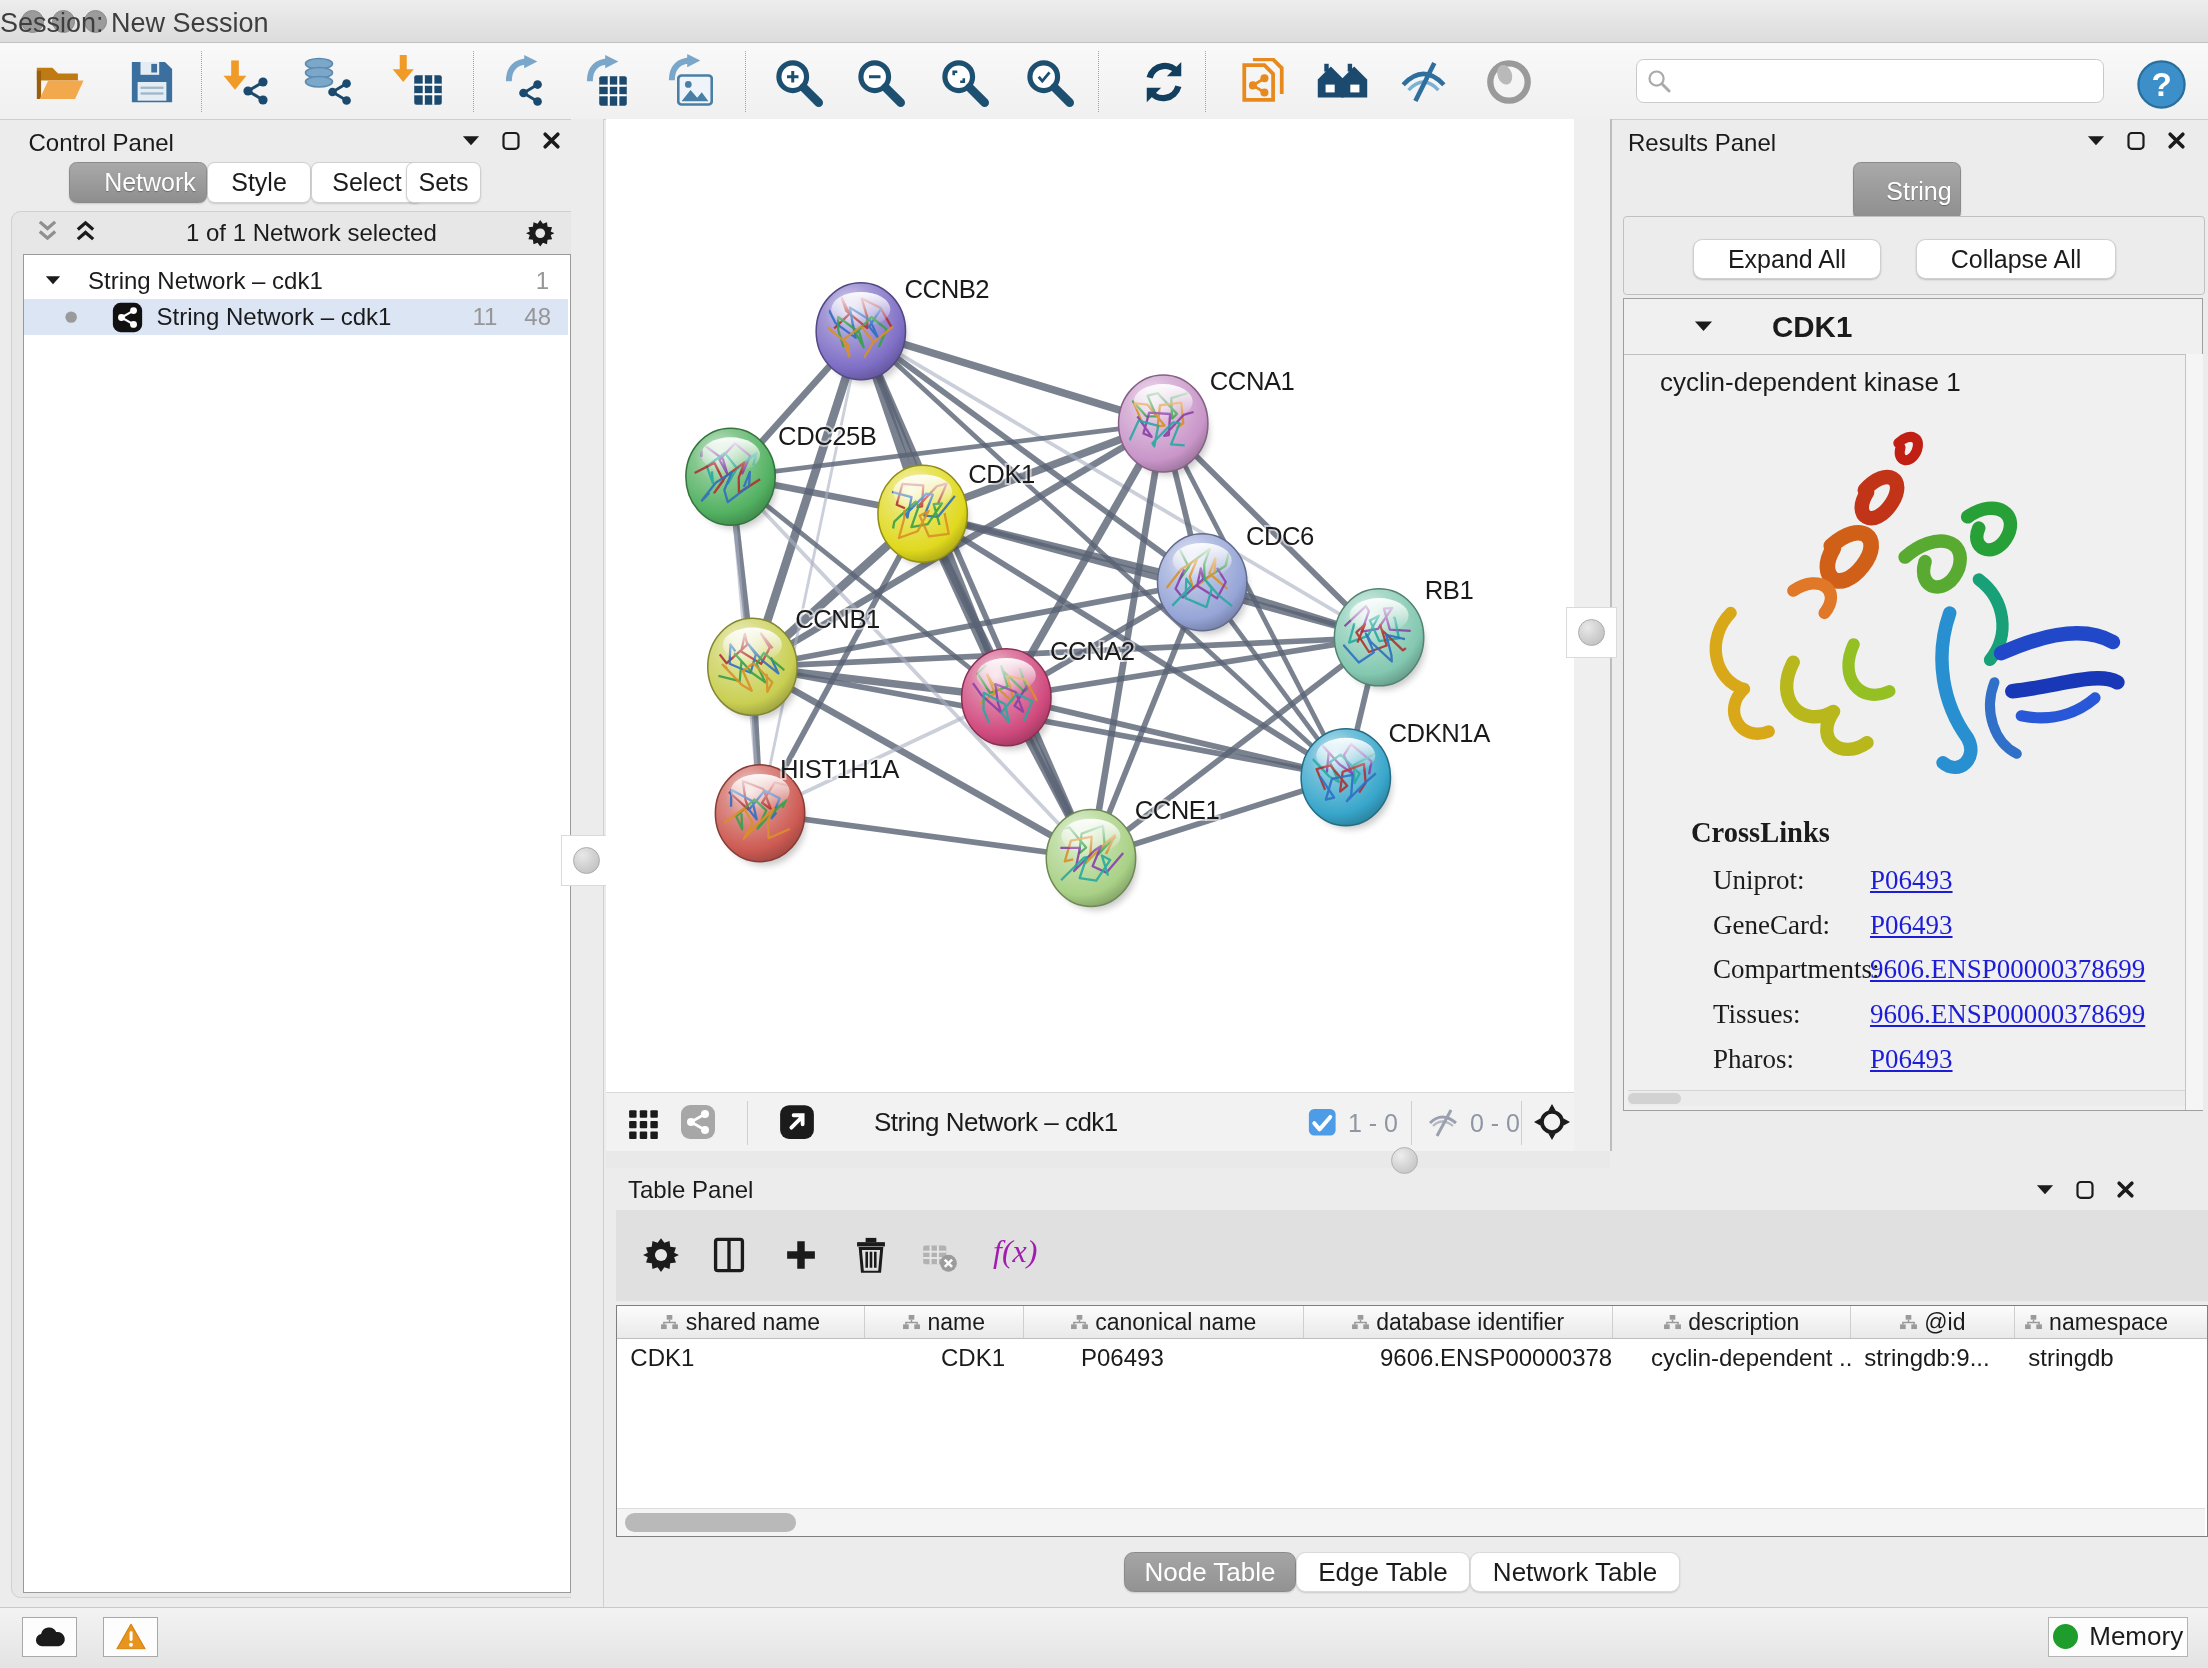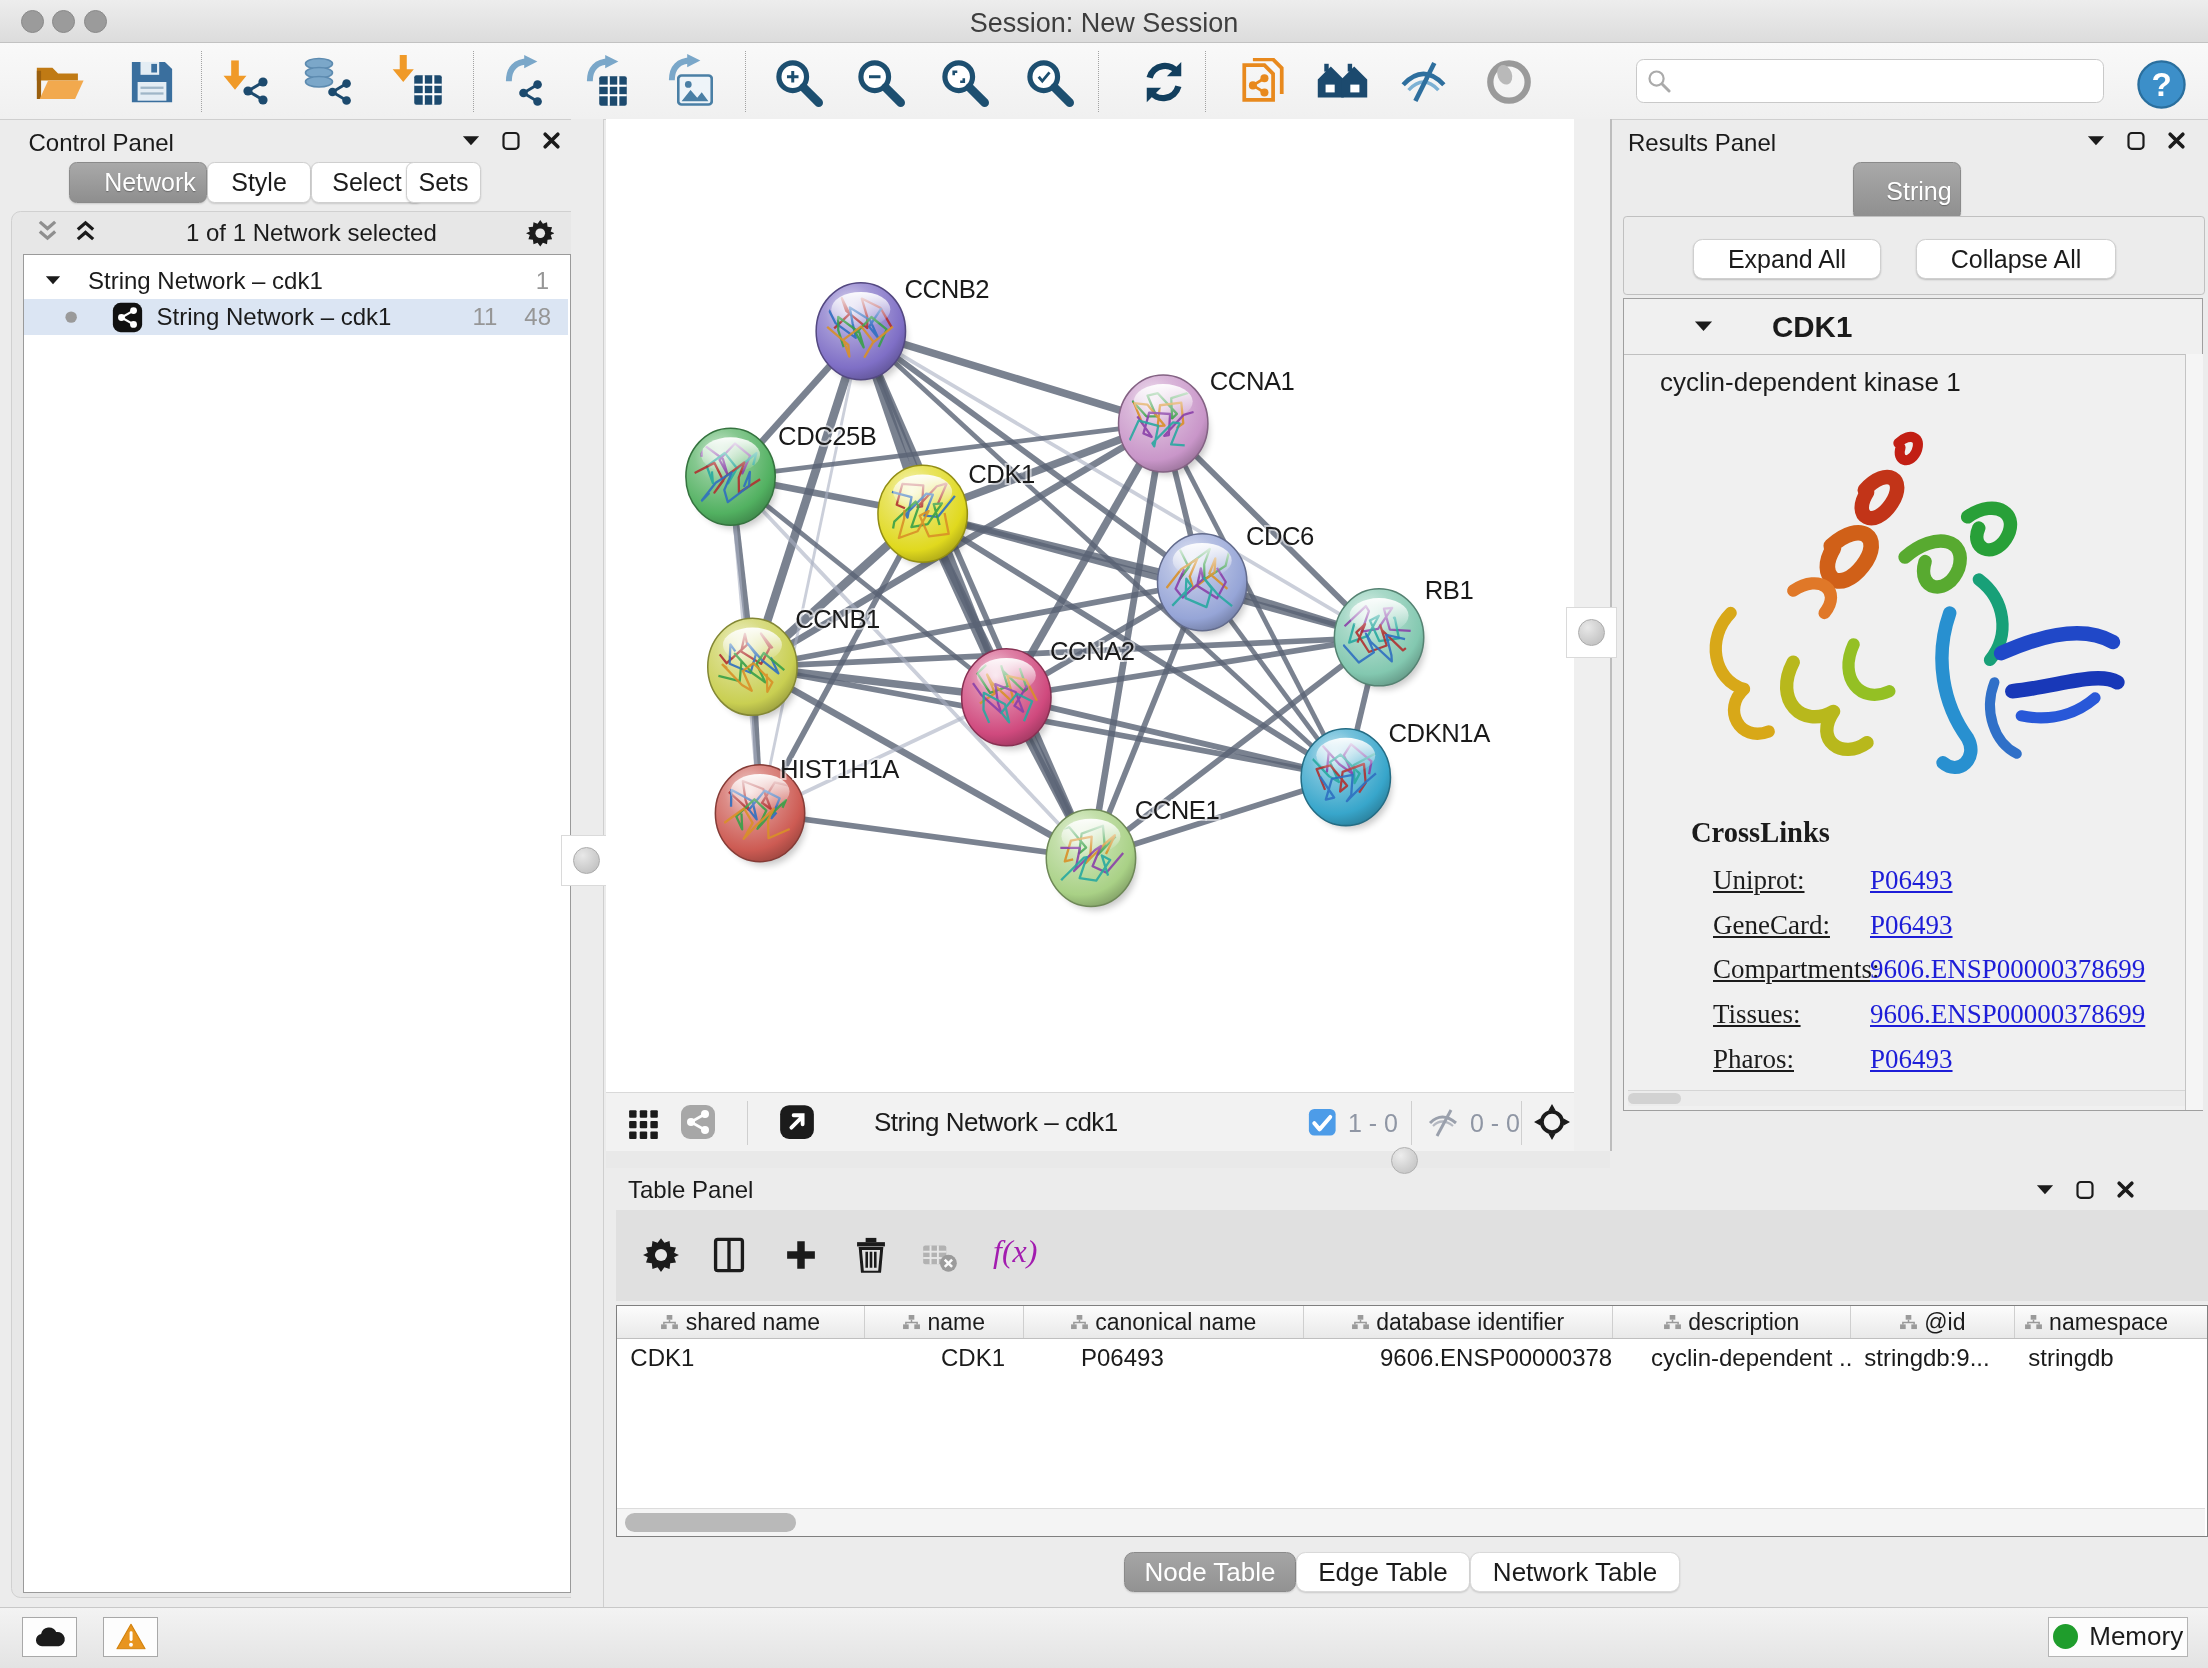--- a/index.html
+++ b/index.html
@@ -1,21 +1,21 @@
 <!DOCTYPE html>
 <html style="font-size:15px"><head>
 <meta charset="utf-8">
 <style>
   html,body{margin:0;padding:0;}
   body{width:2208px;height:1668px;background:#ececec;font-family:"Liberation Sans","DejaVu Sans",sans-serif;color:#1b1b1b;overflow:hidden;position:relative;}
   .abs{position:absolute;}
   
   #titlebar{left:0;top:0;width:2208px;height:42px;background:linear-gradient(#ededed,#dcdcdc);border-bottom:1px solid #c2c2c2;}
   .traffic{width:21px;height:21px;border-radius:50%;background:#9b9b9b;border:1px solid #8a8a8a;top:9.5px;}
-  #tb-title{width:100%;text-align:center;top:7.6px;font-size:27px;color:#3e3e3e;}
+  #tb-title{width:100%;top:7.6px;font-size:27px;color:#3e3e3e;}
   
   #toolbar{left:0;top:43px;width:2208px;height:76px;background:linear-gradient(#f9f9f9,#f0f0f0);border-bottom:1px solid #cfcfcf;}
   .tbtn{position:absolute;top:9.5px;width:59px;height:59px;display:flex;align-items:center;justify-content:center;}
   .tsep{position:absolute;top:7.6px;height:61px;border-left:1.9px dotted #a3a3a3;width:0;}
   #search-box{left:1636px;top:16px;width:468px;height:44px;background:#fff;border:1.9px solid #c9c9c9;border-radius:7.6px;display:flex;align-items:center;padding-left:9.5px;box-sizing:border-box;}
   #search-box input{border:none;outline:none;font-size:24px;width:399px;background:transparent;}
   
   .panel-title{font-size:24px;color:#1a1a1a;}
   .win-ctl{position:absolute;display:flex;gap:21px;align-items:center;}
   .tab{display:flex;align-items:center;justify-content:center;font-size:25px;border:1px solid #cfcfcf;background:#fff;border-radius:7.6px;box-sizing:border-box;box-shadow:0 1px 1.9px rgba(0,0,0,.15);}
@@ -29,21 +29,21 @@
   #canvas{left:606px;top:119px;width:968px;height:973px;background:#fff;}
   #canvas-toolbar{left:606px;top:1092px;width:968px;height:59px;background:#f2f2f2;border-top:1px solid #d9d9d9;}
   .cline{position:absolute;top:7.6px;height:44px;border-left:1px solid #cfcfcf;}
   
   #rp-box1{left:1623px;top:216px;width:580px;height:77px;background:#ececec;border:1px solid #c0c0c0;border-radius:3.8px;}
   .rp-btn{position:absolute;top:22px;height:38px;background:#fff;border:1px solid #cfcfcf;border-radius:9.5px;display:flex;align-items:center;justify-content:center;font-size:25px;box-shadow:0 1px 1.9px rgba(0,0,0,.2);}
   #rp-box2{left:1623px;top:298px;width:580px;height:813px;background:#f0f0f0;border:1px solid #9f9f9f;box-sizing:border-box;}
   .serif{font-family:"Liberation Serif","DejaVu Serif",serif;}
   .xlink{color:#1d1dd8;text-decoration:underline;}
   .xrow{position:absolute;left:89px;width:476px;font-size:27px;display:flex;}
-  .xrow .xlabel{width:157px;text-decoration:underline;}
+  .xrow .xlabel{width:157px;}
   
   #tp-toolbar{left:616px;top:1210px;width:1592px;height:91px;background:#e0e0e0;}
   #tp-table{left:616px;top:1305px;width:1592px;height:232px;background:#fff;border:1.9px solid #7f7f7f;box-sizing:border-box;}
   #tp-header{display:flex;height:32px;background:linear-gradient(#fcfcfc,#e9e9e9);border-bottom:1px solid #bfbfbf;}
   .th{display:flex;align-items:center;justify-content:center;gap:7.6px;font-size:23px;border-right:1px solid #cfcfcf;box-sizing:border-box;overflow:hidden;white-space:nowrap;}
   #tp-row{display:flex;height:38px;}
   .td{font-size:24px;padding-left:13.3px;display:flex;align-items:center;box-sizing:border-box;overflow:hidden;white-space:nowrap;}
   .bottom-tab{position:absolute;top:1552px;height:40px;display:flex;align-items:center;justify-content:center;font-size:26px;background:#fff;border:1px solid #d9d9d9;border-radius:9.5px;box-sizing:border-box;box-shadow:0 1px 1.9px rgba(0,0,0,.15);}
   .bottom-tab.active{background:linear-gradient(#a5a5a5,#929292);color:#fff;border-color:#8a8a8a;}
   

